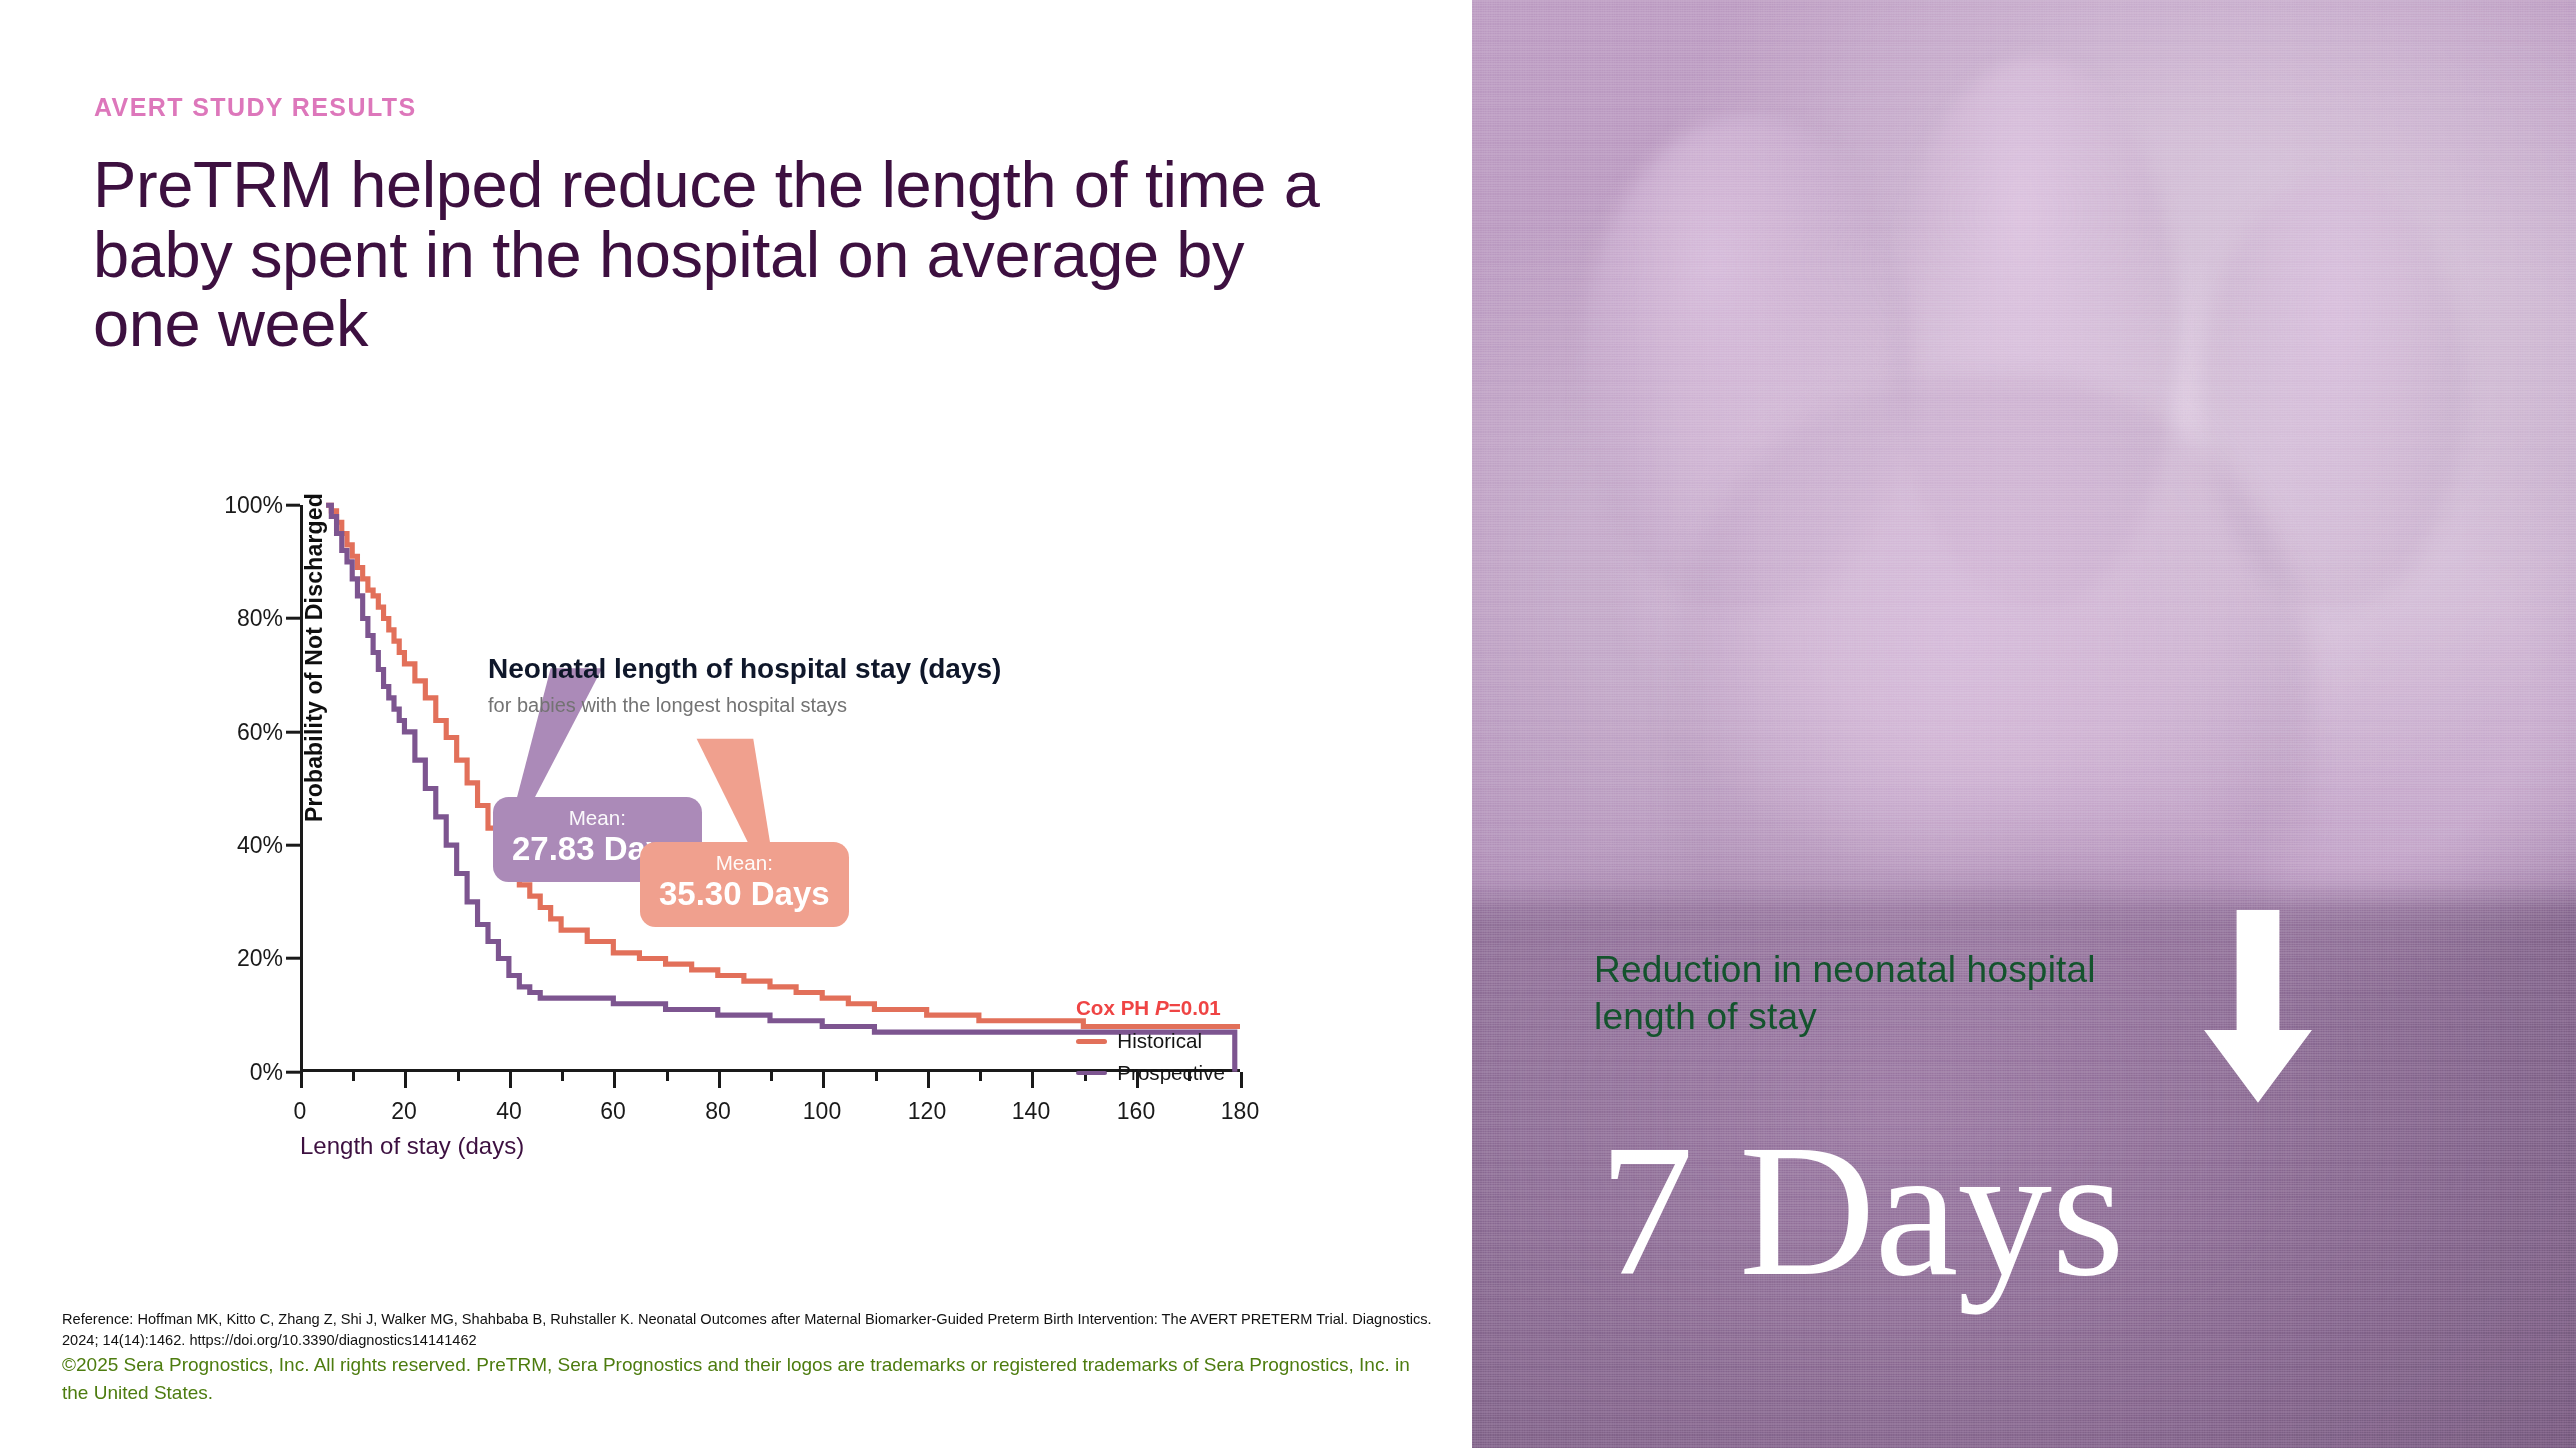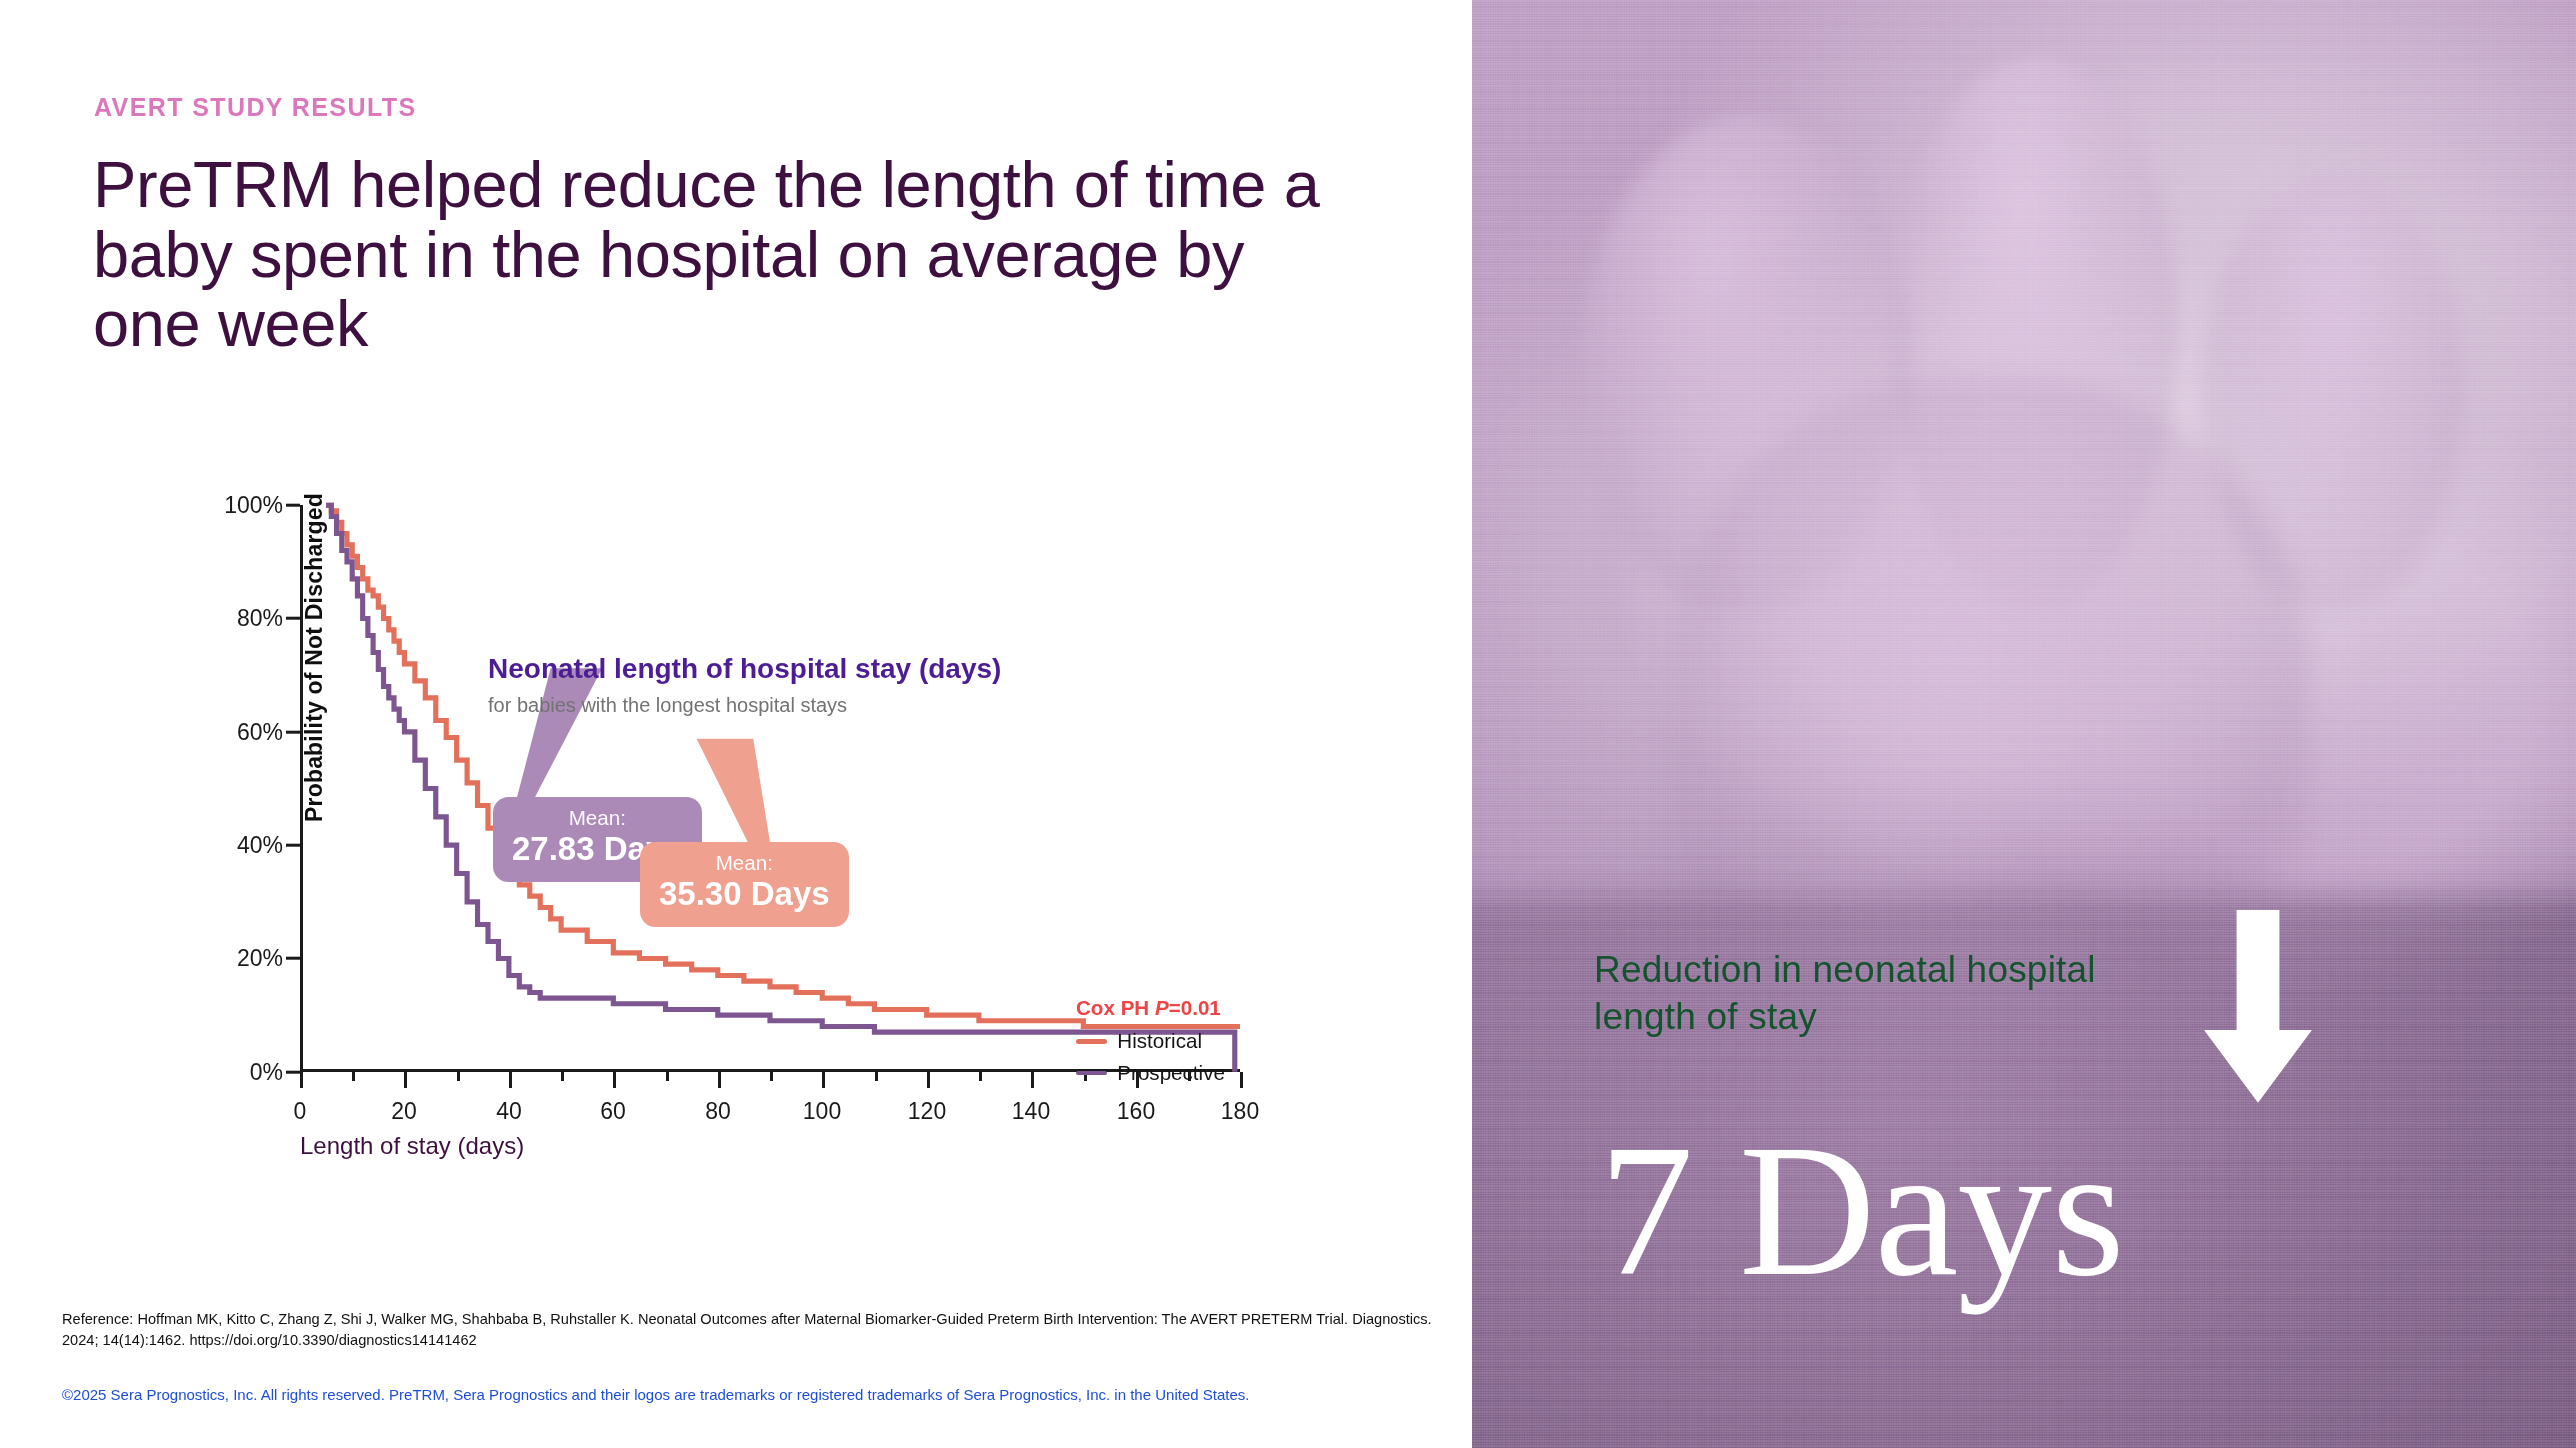--- a/index.html
+++ b/index.html
@@ -23,42 +23,42 @@
          transform:translateY(-50%);white-space:nowrap;}
   .plot{position:absolute;left:197px;top:24px;width:940px;height:567px;}
   .axisline-y{position:absolute;left:0;top:0;width:3.4px;height:567px;background:#1a1a1a;}
   .axisline-x{position:absolute;left:0;bottom:0;height:3.4px;width:940px;background:#1a1a1a;}
   .ytickmark{position:absolute;left:-13.7px;width:13.7px;height:2.6px;background:#1a1a1a;transform:translateY(-50%);}
   .xtickmark{position:absolute;bottom:-15.5px;width:2.6px;height:15.5px;background:#1a1a1a;}
   .xtickmark.minor{height:8.6px;bottom:-8.6px;}
   .xticklabel{position:absolute;bottom:-53px;font-size:23px;color:#1a1a1a;transform:translateX(-50%);white-space:nowrap;}
   .xlabel{position:absolute;left:197px;top:651px;font-size:24px;color:#3d1040;}
 
-  .chart-title{position:absolute;left:385px;top:172px;font-size:28px;font-weight:bold;color:#4c1d95;white-space:nowrap;}
+  .chart-title{position:absolute;left:385px;top:172px;font-size:28px;font-weight:bold;color:#0f172a;white-space:nowrap;}
   .chart-subtitle{position:absolute;left:385px;top:213px;font-size:20px;color:#737373;white-space:nowrap;}
 
   
   .callout{position:absolute;border-radius:15.5px;padding:10.3px 19px 13.7px;text-align:center;color:#fff;}
   .callout .small{font-size:20.6px;font-weight:400;line-height:1.1;opacity:.95;}
   .callout .big{font-size:33px;font-weight:bold;line-height:1.15;white-space:nowrap;}
   .callout-purple{left:390px;top:316px;background:#ab8ab8;}
   .callout-coral{left:537px;top:361px;background:#f0a08e;}
 
   
   .legend{position:absolute;left:973px;top:515px;}
   .legend .cox{font-size:20.6px;font-weight:bold;color:#ef4444;margin-bottom:9.4px;white-space:nowrap;}
   .legend .cox i{font-style:italic;}
   .legend-row{display:flex;align-items:center;gap:10.3px;margin-bottom:7.7px;}
   .legend-swatch{width:31px;height:4.3px;border-radius:2.6px;flex:0 0 auto;}
   .legend-label{font-size:20.6px;color:#151515;white-space:nowrap;}
 
   
   .footer{position:absolute;left:62px;top:1309px;width:1374px;}
   .footer .ref{font-size:14.6px;line-height:1.45;color:#111;}
-  .footer .copy{font-size:15px;line-height:1.45;color:#1d4ed8;margin-top:33px;}
+  .footer .copy{font-size:19px;line-height:1.45;color:#4d7c0f;}
 
   
   .right{position:relative;width:1104px;height:1449px;flex:0 0 auto;overflow:hidden;background:#c6aacb;}
   .photo{position:absolute;inset:0;}
   .photo .base{position:absolute;inset:0;
      background:
       radial-gradient(circle at 62% 22%, rgba(255,255,255,.42) 0 14%, rgba(255,255,255,0) 40%),
       radial-gradient(circle at 22% 40%, rgba(255,255,255,.28) 0 12%, rgba(255,255,255,0) 34%),
       radial-gradient(circle at 88% 30%, rgba(255,255,255,.30) 0 12%, rgba(255,255,255,0) 36%),
       radial-gradient(ellipse 46% 30% at 48% 38%, rgba(226,203,229,.95) 0 45%, rgba(255,255,255,0) 78%),

